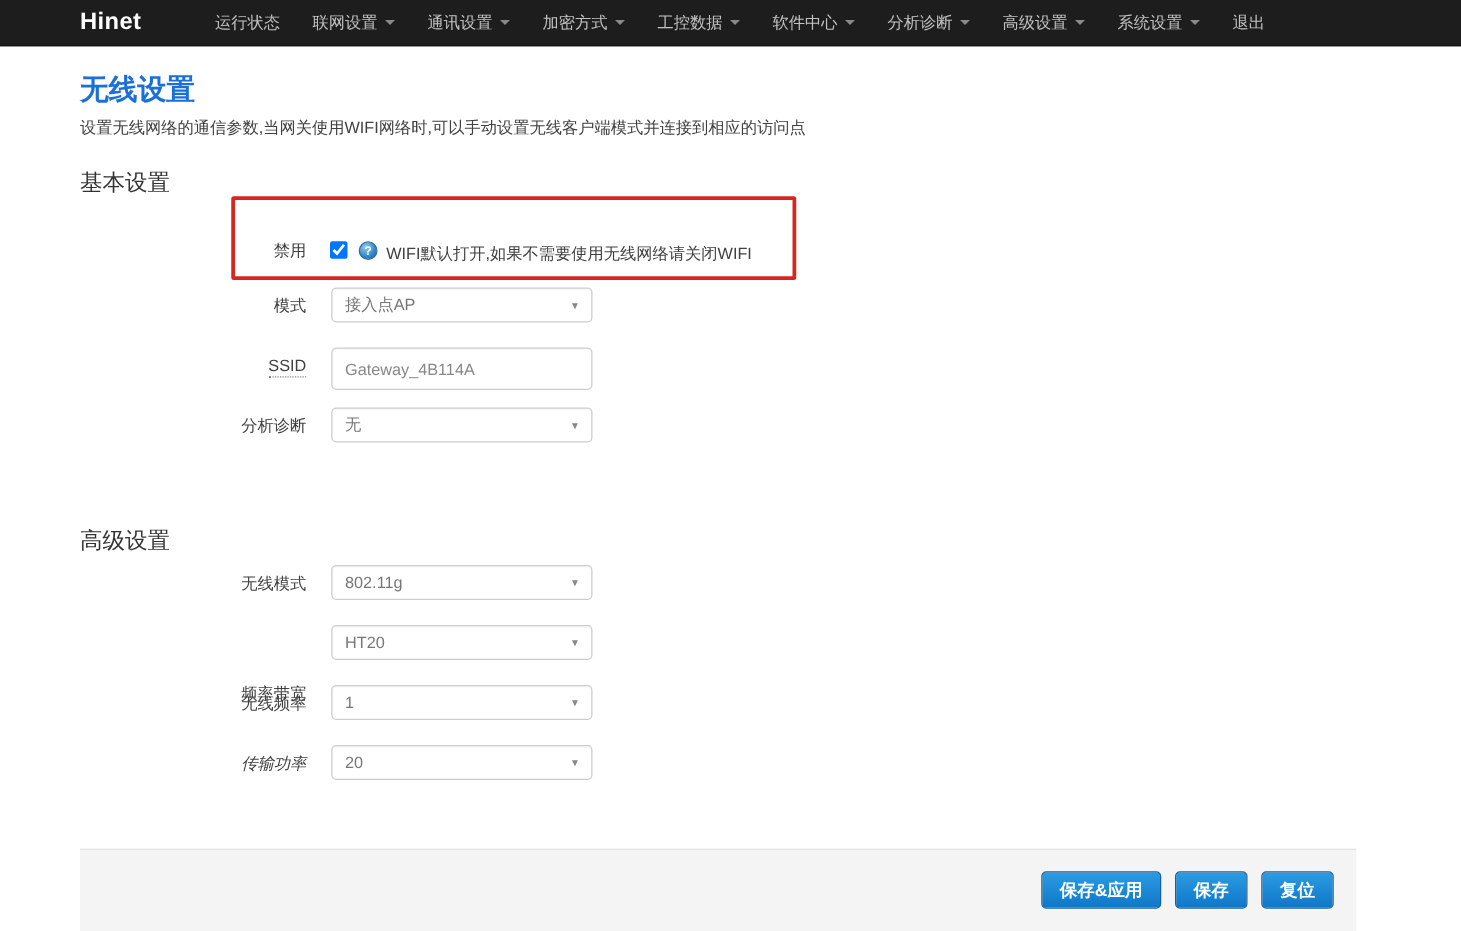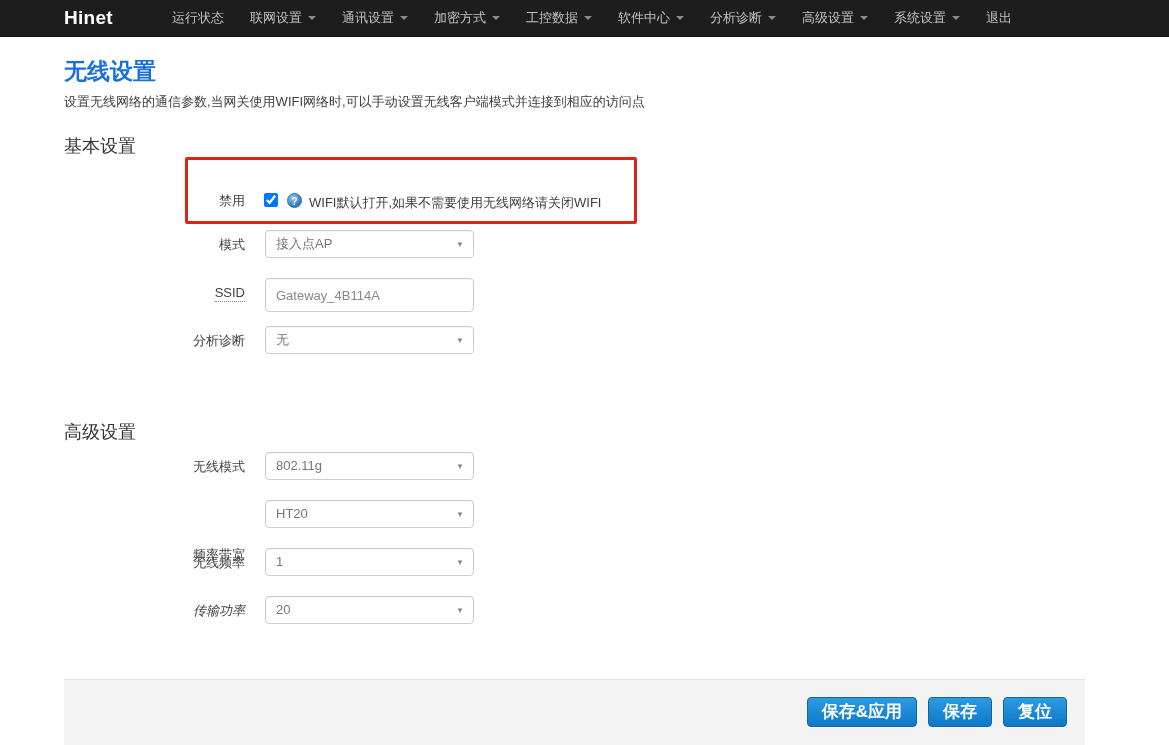--- a/index.html
+++ b/index.html
@@ -109,21 +109,21 @@
     background:#f4f4f4; border-top:1px solid #e2e2e2;
   }
   .button-row {
     position:absolute; right:18px; top:17px;
     display:flex; gap:11px;
   }
   .btn {
     height:30px; padding:0 14px;
     background:linear-gradient(#2b9be2,#0f78c9);
     border:1px solid #15629e; border-radius:4px;
-    color:#ffffff; font-size:17px; font-weight:bold;
+    color:#ffffff; font-size:14px; font-weight:bold;
     font-family:"Liberation Sans","DejaVu Sans",sans-serif;
     cursor:pointer; box-shadow:0 1px 0 rgba(255,255,255,0.6);
     line-height:28px;
   }
 </style>
 </head>
 <body>
 
 <div class="navbar">
   <div class="brand">Hinet</div>

